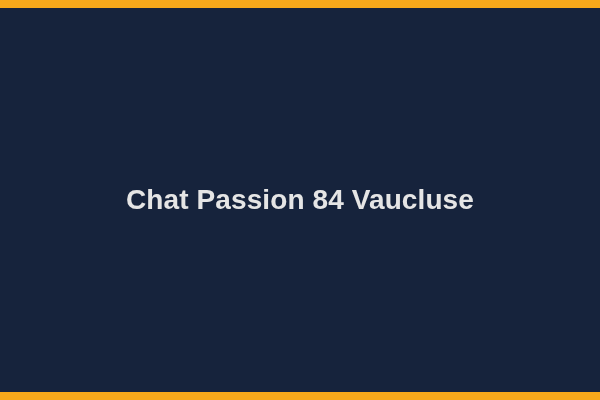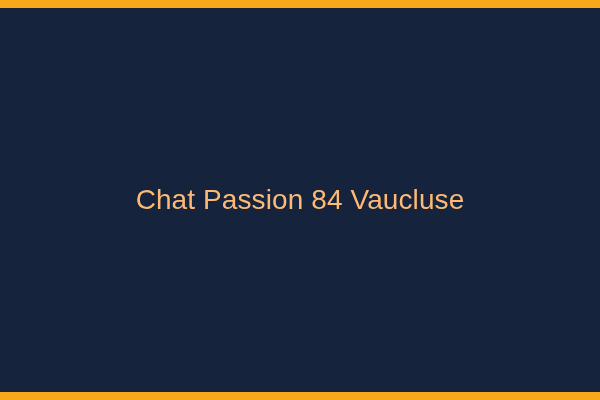--- a/index.html
+++ b/index.html
@@ -53,24 +53,24 @@
     justify-content: center;
     pointer-events: none;
   }
 
   .caption-text {
     display: block;
     margin: 0;
     padding: 0 16px;
     font-family: "Liberation Sans", sans-serif;
     font-size: 28px;
-    font-weight: 400;
+    font-weight: 700;
     line-height: 1.2;
     letter-spacing: 0.1px;
-    color: #fdba74;
+    color: #e5e5e5;
     text-align: center;
     white-space: nowrap;
     -webkit-font-smoothing: antialiased;
   }
 </style>
 </head>
 <body>
 
 <div class="placeholder-card">
 

